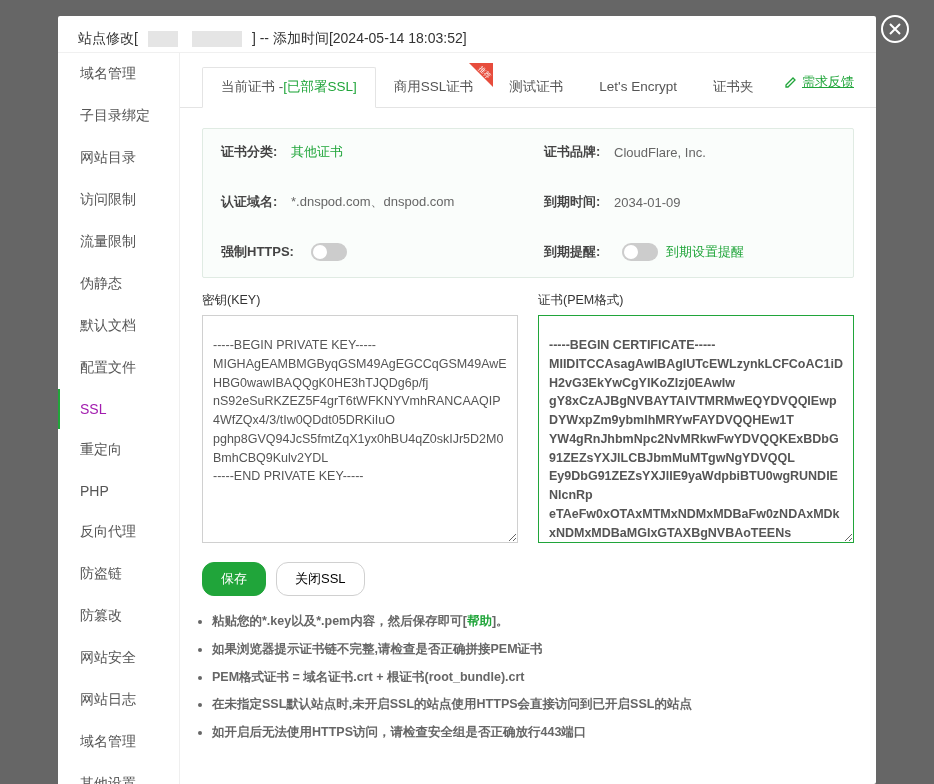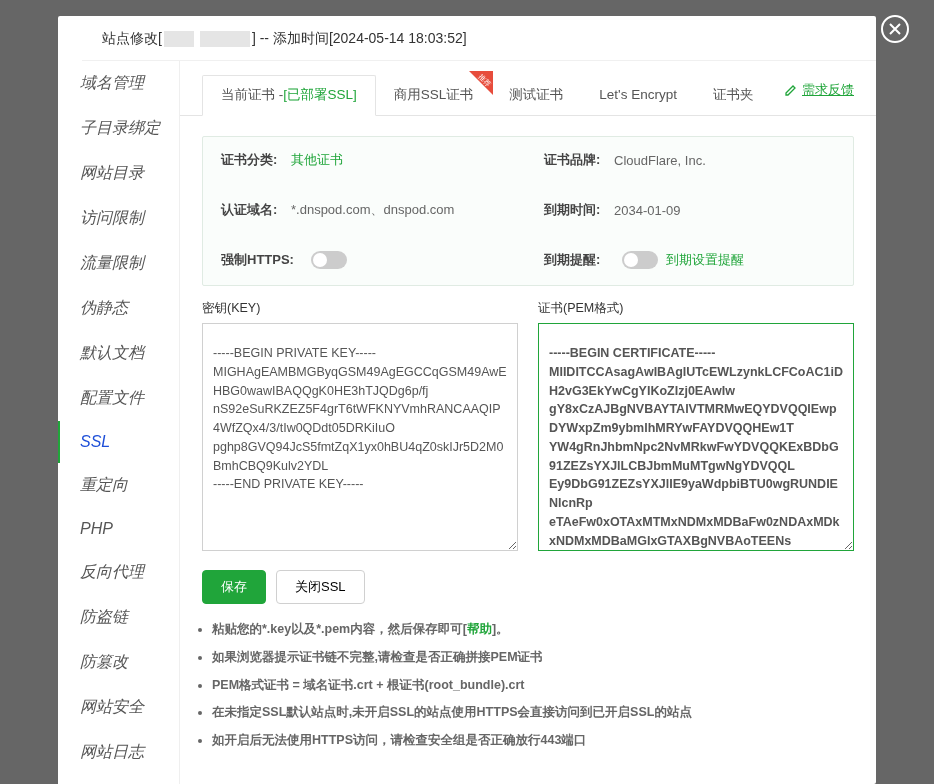--- a/index.html
+++ b/index.html
@@ -27,50 +27,48 @@
     .close-btn {
       position: absolute;
       top: 14px;
       right: 24px;
       width: 30px;
       height: 30px;
       cursor: pointer;
     }
     .close-btn svg { width: 30px; height: 30px; }
     .modal-header {
-      padding: 14px 20px 12px 20px;
+      padding: 14px 20px 4px 20px;
       font-size: 14px;
       color: #333;
       border-bottom: 1px solid #f0f0f0;
       display: flex;
       align-items: center;
-      gap: 2px;
-      margin-left: 24px;
+      gap: 10px;
     }
     .redacted { background: #e5e5e5; color: transparent; display: inline-block; height: 16px; }
     .modal-body {
       flex: 1;
       display: flex;
       overflow: hidden;
     }
     .sidebar {
       width: 122px;
       border-right: 1px solid #efefef;
       background: #fff;
       overflow-y: auto;
     }
     .sidebar-item {
       padding: 12px 0 12px 22px;
-      font-size: 16px;
+      font-size: 14px;
       color: #555;
       cursor: pointer;
-      font-style: italic;
     }
     .sidebar-item.active {
-      color: #1d4ed8;
+      color: #a21caf;
       background: #fff;
       position: relative;
     }
     .sidebar-item.active::before {
       content: '';
       position: absolute;
       left: 0;
       top: 0;
       bottom: 0;
       width: 2px;
@@ -175,21 +173,21 @@
     textarea.green-border { border-color: #20a53a; font-weight: bold; }
     .btn-row {
       padding: 16px 22px 6px 22px;
       display: flex;
       gap: 10px;
     }
     .btn {
       padding: 7px 18px;
       border: 1px solid #d0d0d0;
       background: #fff;
-      border-radius: 4px;
+      border-radius: 12px;
       font-size: 13px;
       cursor: pointer;
     }
     .btn.primary {
       background: #20a53a;
       border-color: #20a53a;
       color: #fff;
     }
     .notes {
       padding: 10px 22px 20px 32px;

